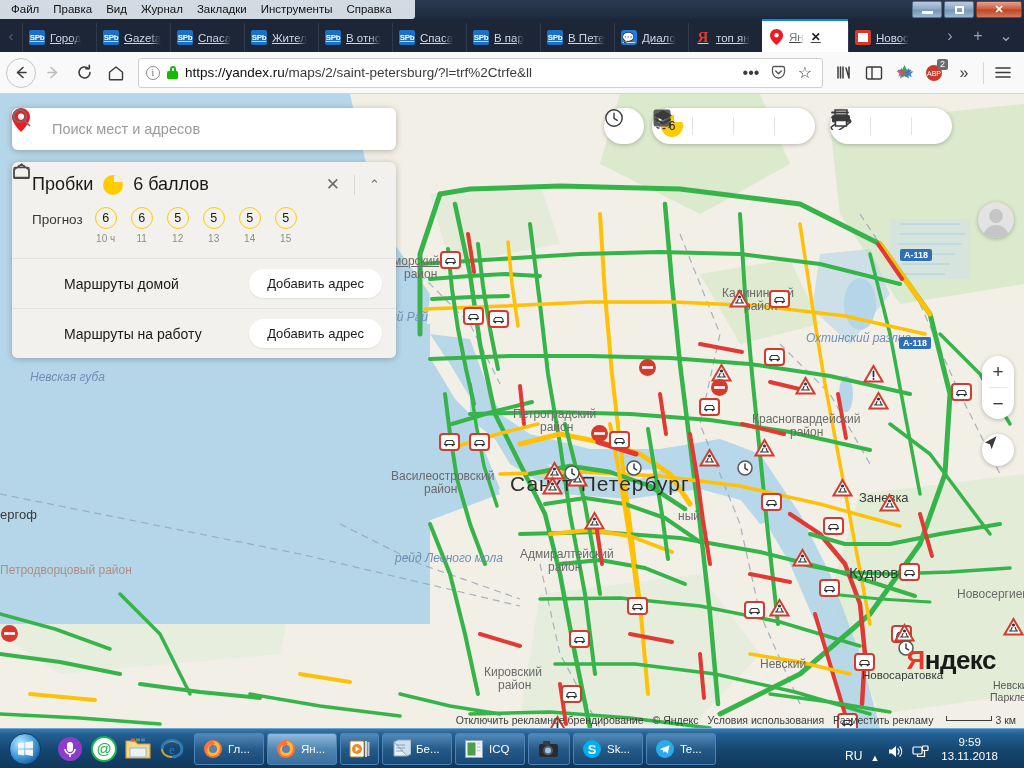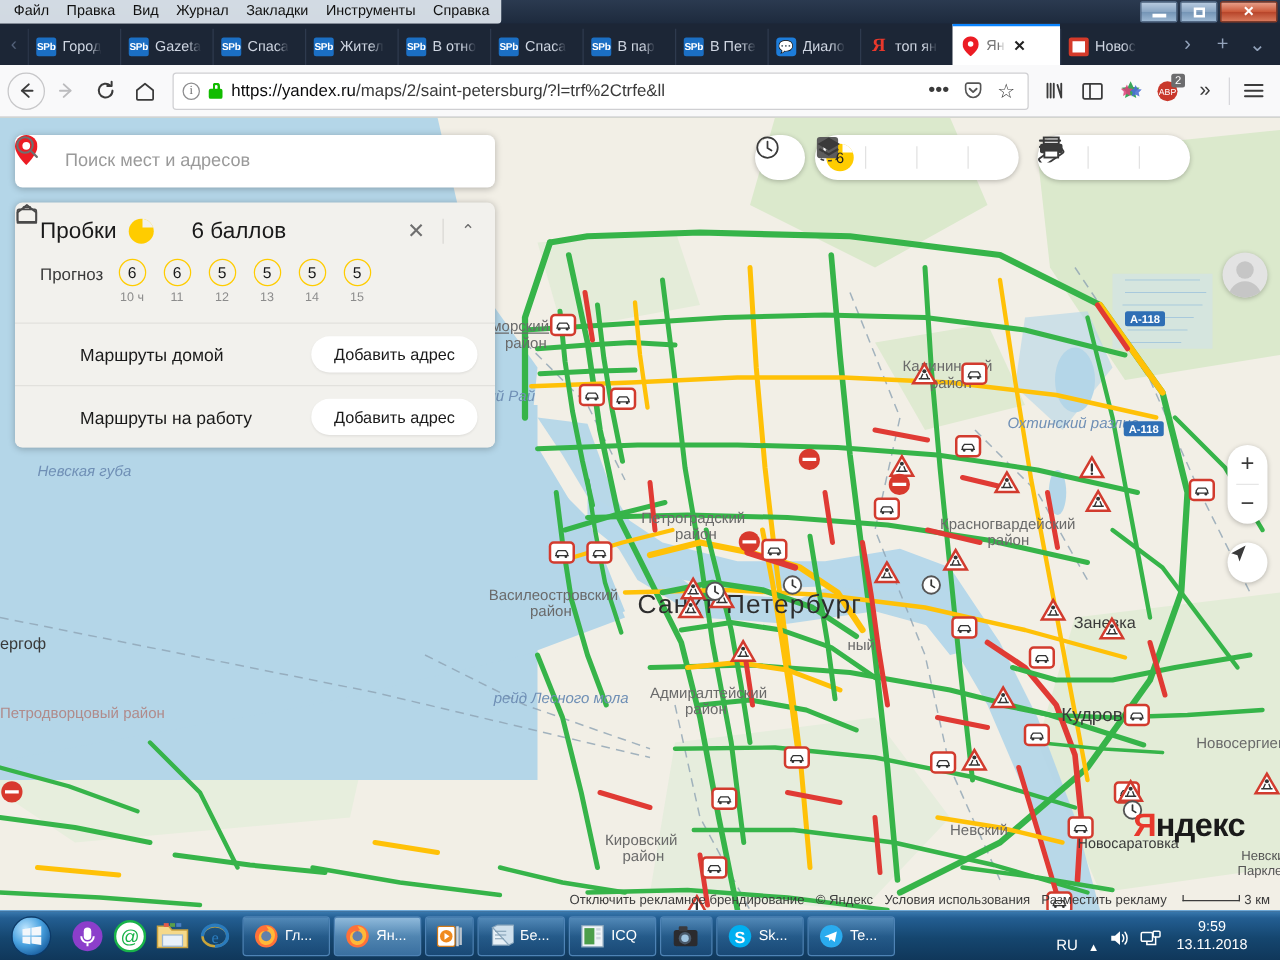--- a/index.html
+++ b/index.html
@@ -11,21 +11,21 @@
 
   
   .titlebar {
     position: absolute; top: 0; left: 0; width: 1024px; height: 19px;
     background: linear-gradient(180deg,#2b3a50 0%, #1d2a3d 100%);
   }
   .menubar {
     position: absolute; top: 0; left: 0; height: 19px;
     display: flex; align-items: center;
     background: rgba(225,232,240,0.92);
-    padding: 0 2px 0 4px;
+    padding: 0 16px 0 4px;
     border-bottom-right-radius: 3px;
   }
   .menubar .mi {
     font-size: 11.5px; color: #111; padding: 0 7px; line-height: 19px;
     white-space: nowrap;
   }
   .winbtns {
     position: absolute; top: 1px; right: 2px; display: flex; gap: 0px;
   }
   .winbtn {
@@ -51,21 +51,21 @@
   .tab-scroll-left {
     width: 22px; height: 33px; display:flex; align-items:center; justify-content:center;
     color:#54627a; font-size: 15px;
   }
   .tabs-wrap { display: flex; align-items: flex-end; height: 33px; flex: 1; overflow: hidden; }
   .tab {
     position: relative; height: 29px; min-width: 0; width: 74px;
     display: flex; align-items: center; gap: 5px;
     padding: 0 6px; color: #cfd6e2; font-size: 11.5px;
     border-left: 1px solid #2e3a4e;
-    overflow: hidden; white-space: nowrap;
+    overflow: hidden; white-space: nowrap; text-decoration: underline;
   }
   .tab .tab-label {
     overflow: hidden; text-overflow: clip; white-space: nowrap;
     -webkit-mask-image: linear-gradient(90deg,#000 70%, transparent 100%);
     mask-image: linear-gradient(90deg,#000 70%, transparent 100%);
   }
   .tab.active {
     background: #fff; color: #444; height: 33px; width: 86px;
     border-left: none; border-top: 2px solid #0a84ff;
     border-radius: 0;
@@ -165,21 +165,21 @@
     overflow: hidden;
   }
   .panel .phead {
     display:flex; align-items:center; padding: 12px 12px 4px 20px; gap:10px;
   }
   .phead .ttl { font-size: 18px; color:#1a1a1a; }
   .phead .score-dot { width:20px;height:20px;border-radius:50%;background:#ffcc00;
      position:relative; overflow:hidden;}
   .phead .score-dot::after{content:"";position:absolute;top:0;right:0;width:9px;height:7px;
      background:#f2f1ed;}
-  .phead .score { font-size:18px; color:#1a1a1a;margin-left:20px; }
+  .phead .score { font-size:18px; color:#1a1a1a; }
   .phead .sp { flex: 1; }
   .phead .x { color:#6f6f6f; font-size:17px; padding: 0 4px;}
   .phead .sep { width:1px; height:20px; background:#d9d8d4; }
   .phead .chev { color:#6f6f6f; font-size:13px; padding: 0 4px;}
 
   .forecast { display:flex; align-items:flex-start; padding: 8px 20px 14px 20px; gap: 10px;}
   .forecast .flabel { font-size:13.5px; color:#3a3a3a; padding-top:5px; }
   .fitem { width:26px; text-align:center; }
   .fitem .circle {
     width: 22px; height: 22px; border-radius:50%; border: 1.5px solid #ffcc00;

